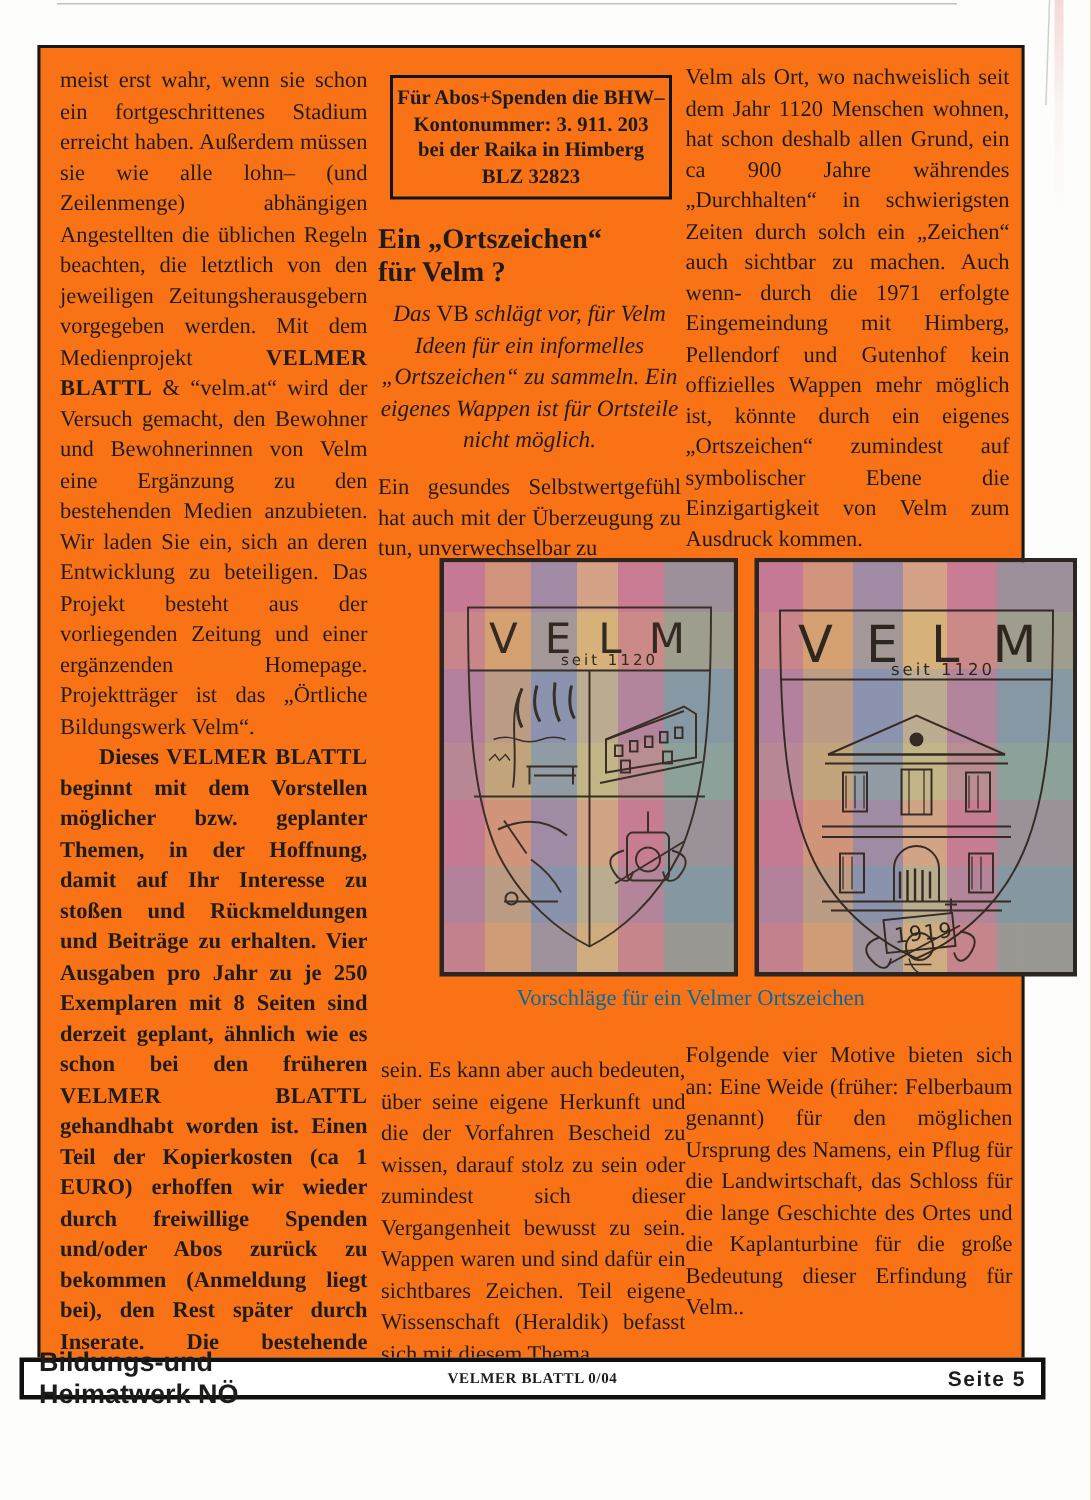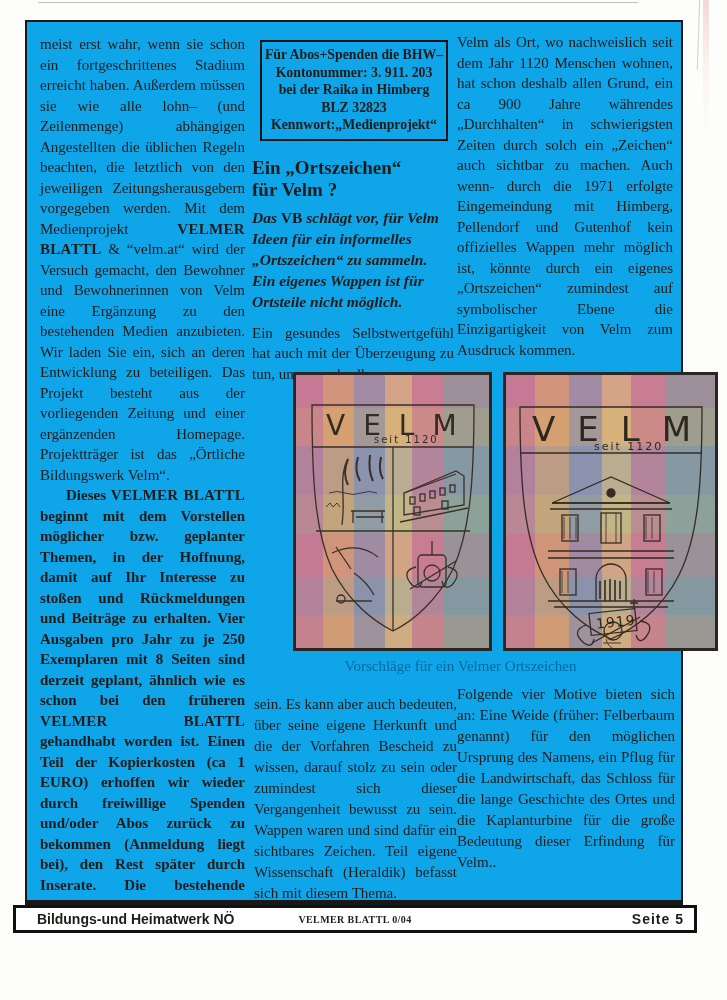--- a/index.html
+++ b/index.html
@@ -4,39 +4,39 @@
 <style>
   html,body{margin:0;padding:0;background:#e9e9e7;}
   #page{position:relative;width:727px;height:1000px;background:#fdfdfb;overflow:hidden;
         font-family:"Liberation Serif",serif;color:#1d1c1b;}
   
   .scan-topline{position:absolute;left:38px;top:2px;width:600px;height:1px;background:#9a9a98;opacity:.6;}
   .scan-right-edge{position:absolute;right:18px;top:0;width:6px;height:140px;
         background:linear-gradient(180deg,rgba(230,150,150,.35),rgba(230,180,160,.12),transparent);}
   .scan-right-curve{position:absolute;right:28px;top:0;width:1px;height:70px;background:#b5b0ac;opacity:.6;transform:rotate(2deg);}
   
-  #frame{position:absolute;left:25px;top:20px;width:654px;height:878px;
-         border:2px solid #181818;border-bottom-width:5px;background:#0ea5e9;overflow:hidden;}
+  #frame{position:absolute;left:25px;top:30px;width:654px;height:878px;
+         border:2px solid #181818;border-bottom-width:5px;background:#f97316;overflow:hidden;}
   
   .col{position:absolute;font-size:15px;line-height:20.5px;text-align:justify;}
   #col-left{left:13px;top:12px;width:205px;}
   #col-mid-top{left:225px;top:18px;width:202px;}
   #col-mid-bottom{left:227px;top:672px;width:203px;line-height:21px;}
   #col-right-top{left:430px;top:10px;width:216px;}
   #col-right-bottom{left:430px;top:662px;width:218px;line-height:21px;}
   p{margin:0 0 0 0;}
   .bold{font-weight:bold;}
   .brand{font-weight:bold;letter-spacing:.3px;}
   .indent{text-indent:26px;}
   
   .acct-box{border:2.5px solid #131313;padding:4px 2px 5px 2px;text-align:center;
             font-weight:bold;font-size:13.8px;line-height:17.5px;margin:0 6px 16px 8px;}
   
   .headline{font-size:19px;font-weight:bold;line-height:22px;margin:0 0 6px 0;text-align:left;}
-  .lede{font-weight:bold;font-style:italic;font-size:15.5px;line-height:21px;margin:0 0 11px 0;text-align:left;}
+  .lede{font-weight:normal;font-style:italic;font-size:15.5px;line-height:21px;margin:0 0 11px 0;text-align:center;}
   .lede .vb{font-style:normal;}
   
   .figure-img{position:absolute;border:3px solid #2b2622;box-sizing:border-box;margin-left:45px;}
   #fig-left{left:248px;top:372px;width:199px;height:279px;}
   #fig-right{left:458px;top:372px;width:215px;height:279px;}
   .plaid{position:absolute;inset:0;background-color:#b59f98;
     background-image:
       linear-gradient(90deg,
         rgba(199,106,146,.52) 0 14%, rgba(226,158,94,.46) 14% 30%,
         rgba(118,138,180,.46) 30% 46%, rgba(232,199,112,.40) 46% 60%,
@@ -45,21 +45,21 @@
         rgba(214,118,150,.50) 0 12%, rgba(229,168,100,.44) 12% 26%,
         rgba(128,148,186,.46) 26% 44%, rgba(148,188,148,.40) 44% 58%,
         rgba(209,118,144,.46) 58% 74%, rgba(124,148,176,.46) 74% 88%,
         rgba(204,148,118,.44) 88% 100%);}
   .shield-svg{position:absolute;inset:0;width:100%;height:100%;}
   .figure-caption{position:absolute;left:248px;top:658px;width:425px;text-align:center;
                   font-size:15px;color:#0369a1;}
   
   #footer{position:absolute;left:13px;top:905px;width:684px;height:28px;border:3px solid #101010;
           box-sizing:border-box;background:#fff;display:flex;align-items:center;padding:0 10px;}
-  #footer .f-left{font-family:"Liberation Sans",sans-serif;font-weight:bold;font-size:14px;flex:1;text-align:center;}
+  #footer .f-left{font-family:"Liberation Sans",sans-serif;font-weight:bold;font-size:18px;flex:1;text-align:left;}
   #footer .f-center{font-weight:bold;font-size:10px;letter-spacing:.4px;flex:1;text-align:center;font-family:"Liberation Serif",serif;}
   #footer .f-right{font-family:"Liberation Sans",sans-serif;font-weight:bold;font-size:14px;flex:1;text-align:right;letter-spacing:1px;}
 </style>
 </head>
 <body>
 
 <div id="page">
 
   <div class="scan-topline"></div>
   <div class="scan-right-edge"></div>
@@ -71,21 +71,20 @@
       <p><span>meist erst wahr, wenn sie schon ein fortgeschrittenes Stadium erreicht haben. Außerdem müssen sie wie alle lohn– (und Zeilenmenge) abhängigen Angestellten die üblichen Regeln beachten, die letztlich von den jeweiligen Zeitungsherausgebern vorgegeben werden. Mit dem Medienprojekt </span><span class="brand">VELMER BLATTL</span><span> &amp; “velm.at“ wird der Versuch gemacht, den Bewohner und Bewohnerinnen von Velm eine Ergänzung zu den bestehenden Medien anzubieten. Wir laden Sie ein, sich an deren Entwicklung zu beteiligen. Das Projekt besteht aus der vorliegenden Zeitung und einer ergänzenden Homepage. Projektträger ist das „Örtliche Bildungswerk Velm“.</span></p>
       <p class="bold indent"><span>Dieses </span><span class="brand">VELMER BLATTL</span><span> beginnt mit dem Vorstellen möglicher bzw. geplanter Themen, in der Hoffnung, damit auf Ihr Interesse zu stoßen und Rückmeldungen und Beiträge zu erhalten. Vier Ausgaben pro Jahr zu je 250 Exemplaren mit 8 Seiten sind derzeit geplant, ähnlich wie es schon bei den früheren </span><span class="brand">VELMER BLATTL</span><span> gehandhabt worden ist. Einen Teil der Kopierkosten (ca 1 EURO) erhoffen wir wieder durch freiwillige Spenden und/oder Abos zurück zu bekommen (Anmeldung liegt bei), den Rest später durch Inserate. Die bestehende Homepage www.velm.at wird derzeit völlig neu gestaltet.</span></p>
     </div>
 
     <div id="col-mid-top" class="col">
       <div class="acct-box">
         <div>Für Abos+Spenden die BHW–</div>
         <div>Kontonummer: 3. 911. 203</div>
         <div>bei der Raika in Himberg</div>
         <div>BLZ 32823</div>
-        <div>Kennwort:„Medienprojekt“</div>
       </div>
       <div class="headline">
         <div>Ein „Ortszeichen“</div>
         <div>für Velm ?</div>
       </div>
       <p class="lede"><span>Das </span><span class="vb">VB</span><span> schlägt vor, für Velm Ideen für ein informelles „Ortszeichen“ zu sammeln. Ein eigenes Wappen ist  für Ortsteile nicht  möglich.</span></p>
       <p>Ein gesundes Selbstwertgefühl hat auch mit der Überzeugung zu tun, unverwechselbar zu</p>
     </div>
 
     <div id="col-right-top" class="col">

